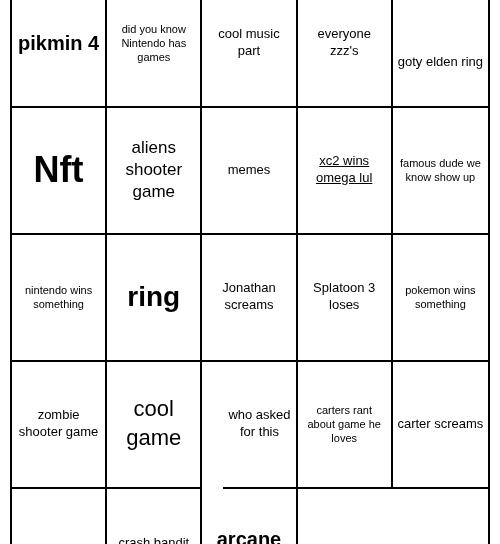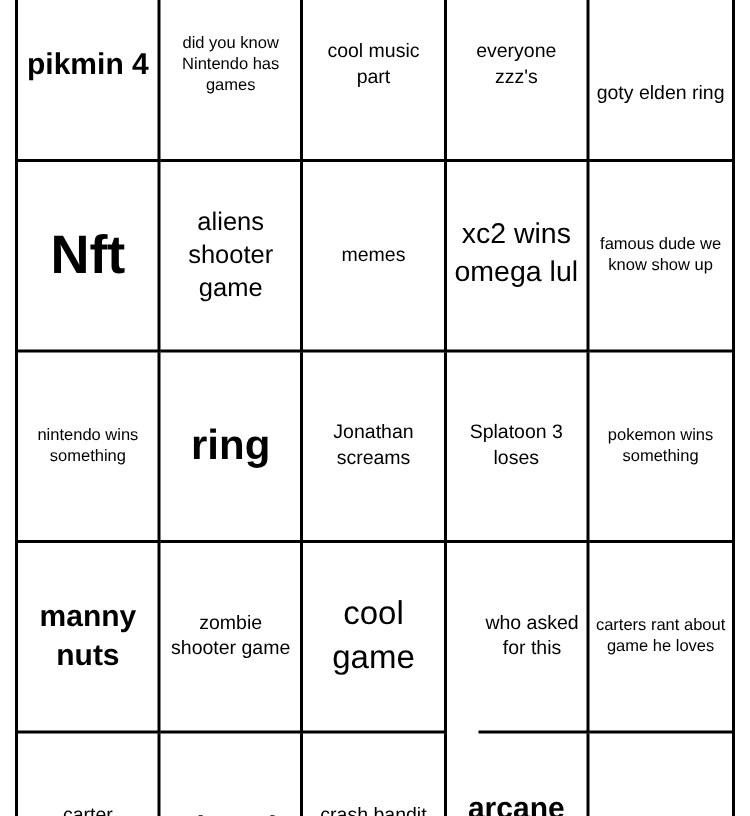--- a/index.html
+++ b/index.html
@@ -81,28 +81,27 @@
     </div>
   <div class="bingo-grid">
   <div class="bingo-cell" style="font-size: 20px; font-weight: bold;">pikmin 4</div>
       <div class="bingo-cell" style="font-size: 11px;">did you know Nintendo has games</div>
       <div class="bingo-cell" style="font-size: 13px;">cool music part</div>
       <div class="bingo-cell" style="font-size: 13px;">everyone zzz's</div>
       <div class="bingo-cell" style="font-size: 13px; margin-top: 39px;">goty elden ring</div>
       <div class="bingo-cell" style="font-size: 36px; font-weight: bold;">Nft</div>
       <div class="bingo-cell" style="font-size: 17px;">aliens shooter game</div>
       <div class="bingo-cell" style="font-size: 13px;">memes</div>
-      <div class="bingo-cell" style="font-size: 19px;">xc2 wins omega lul</div>
+      <div class="bingo-cell" style="font-size: 13px; text-decoration: underline;">xc2 wins omega lul</div>
       <div class="bingo-cell" style="font-size: 11px;">famous dude we know show up</div>
       <div class="bingo-cell" style="font-size: 11px;">nintendo wins something</div>
       <div class="bingo-cell" style="font-size: 28px; font-weight: bold;">ring</div>
       <div class="bingo-cell" style="font-size: 13px;">Jonathan screams</div>
       <div class="bingo-cell" style="font-size: 13px;">Splatoon 3 loses</div>
       <div class="bingo-cell" style="font-size: 11px;">pokemon wins something</div>
-      <div class="bingo-cell" style="font-size: 20px; font-weight: bold;">manny nuts</div>
       <div class="bingo-cell" style="font-size: 13px;">zombie shooter game</div>
       <div class="bingo-cell" style="font-size: 22px; font-weight: normal;">cool game</div>
       <div class="bingo-cell" style="font-size: 13px; margin-left: 21px;">who asked for this</div>
       <div class="bingo-cell" style="font-size: 11px;">carters rant about game he loves</div>
       <div class="bingo-cell" style="font-size: 13px;">carter screams</div>
       <div class="bingo-cell" style="font-size: 20px; font-weight: bold;">rigged</div>
       <div class="bingo-cell" style="font-size: 13px;">crash bandit koot</div>
       <div class="bingo-cell" style="font-size: 20px; font-weight: bold;">arcane wins</div>
     </div>
 </div>

